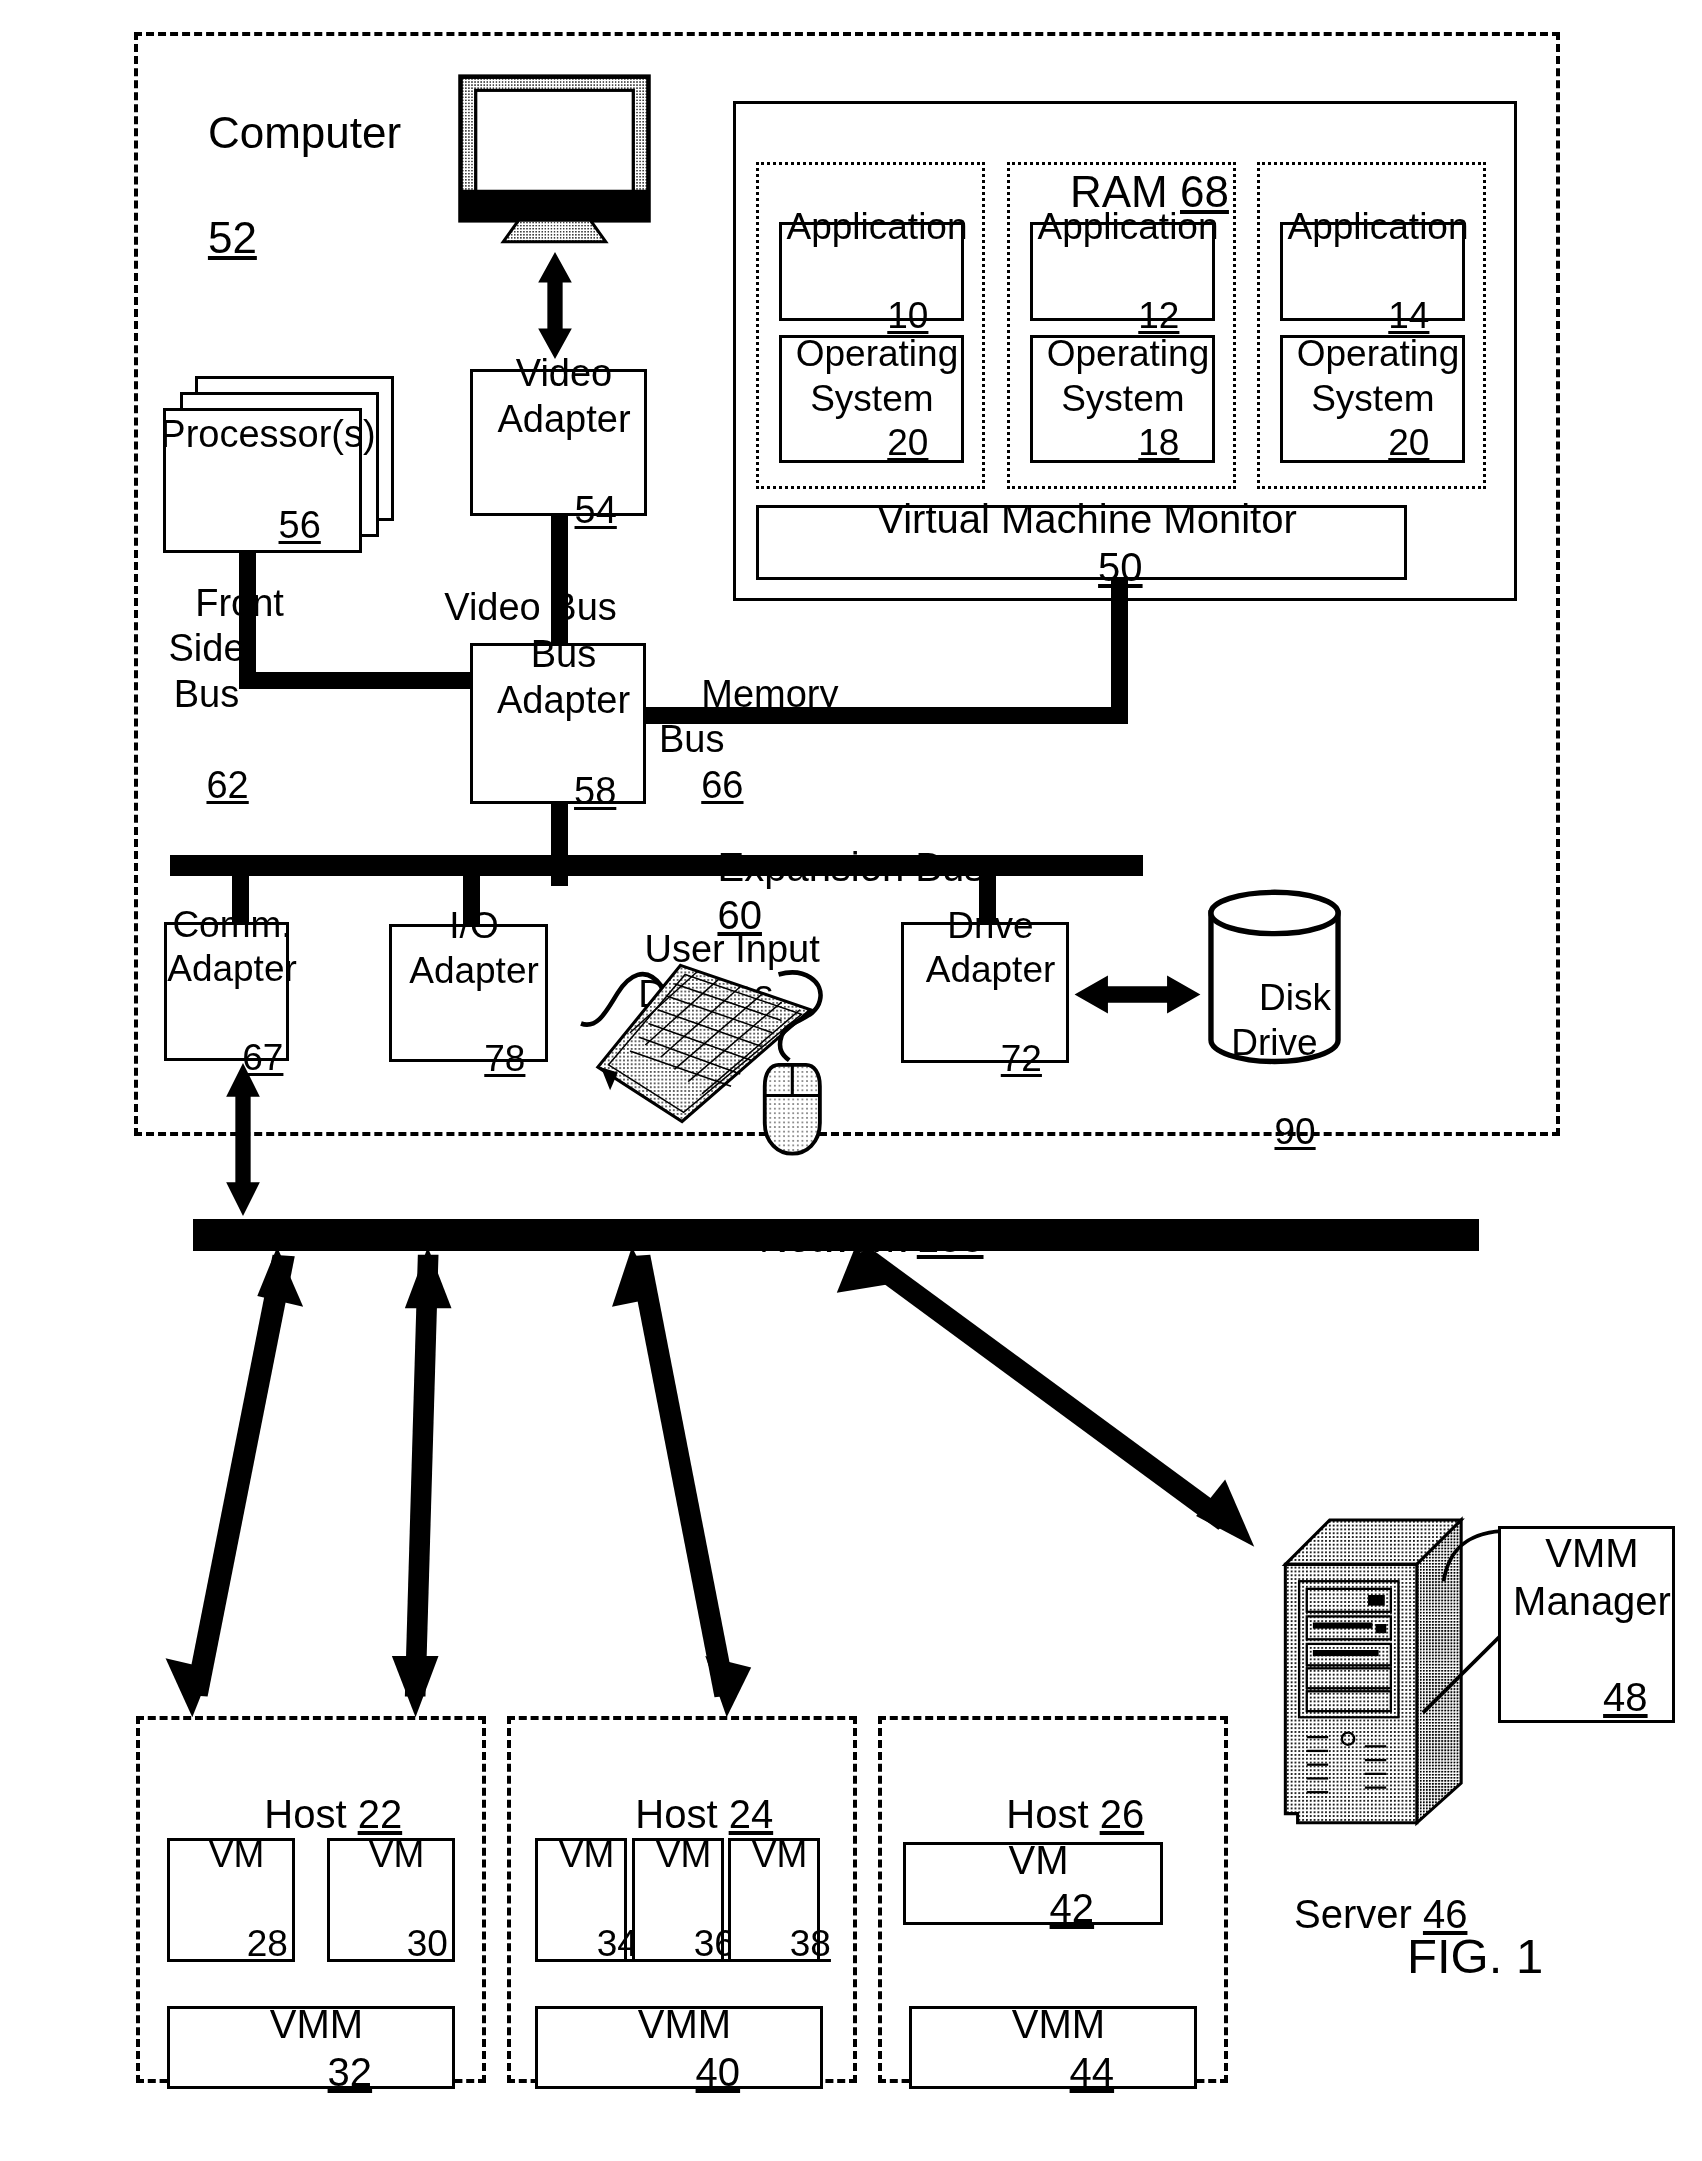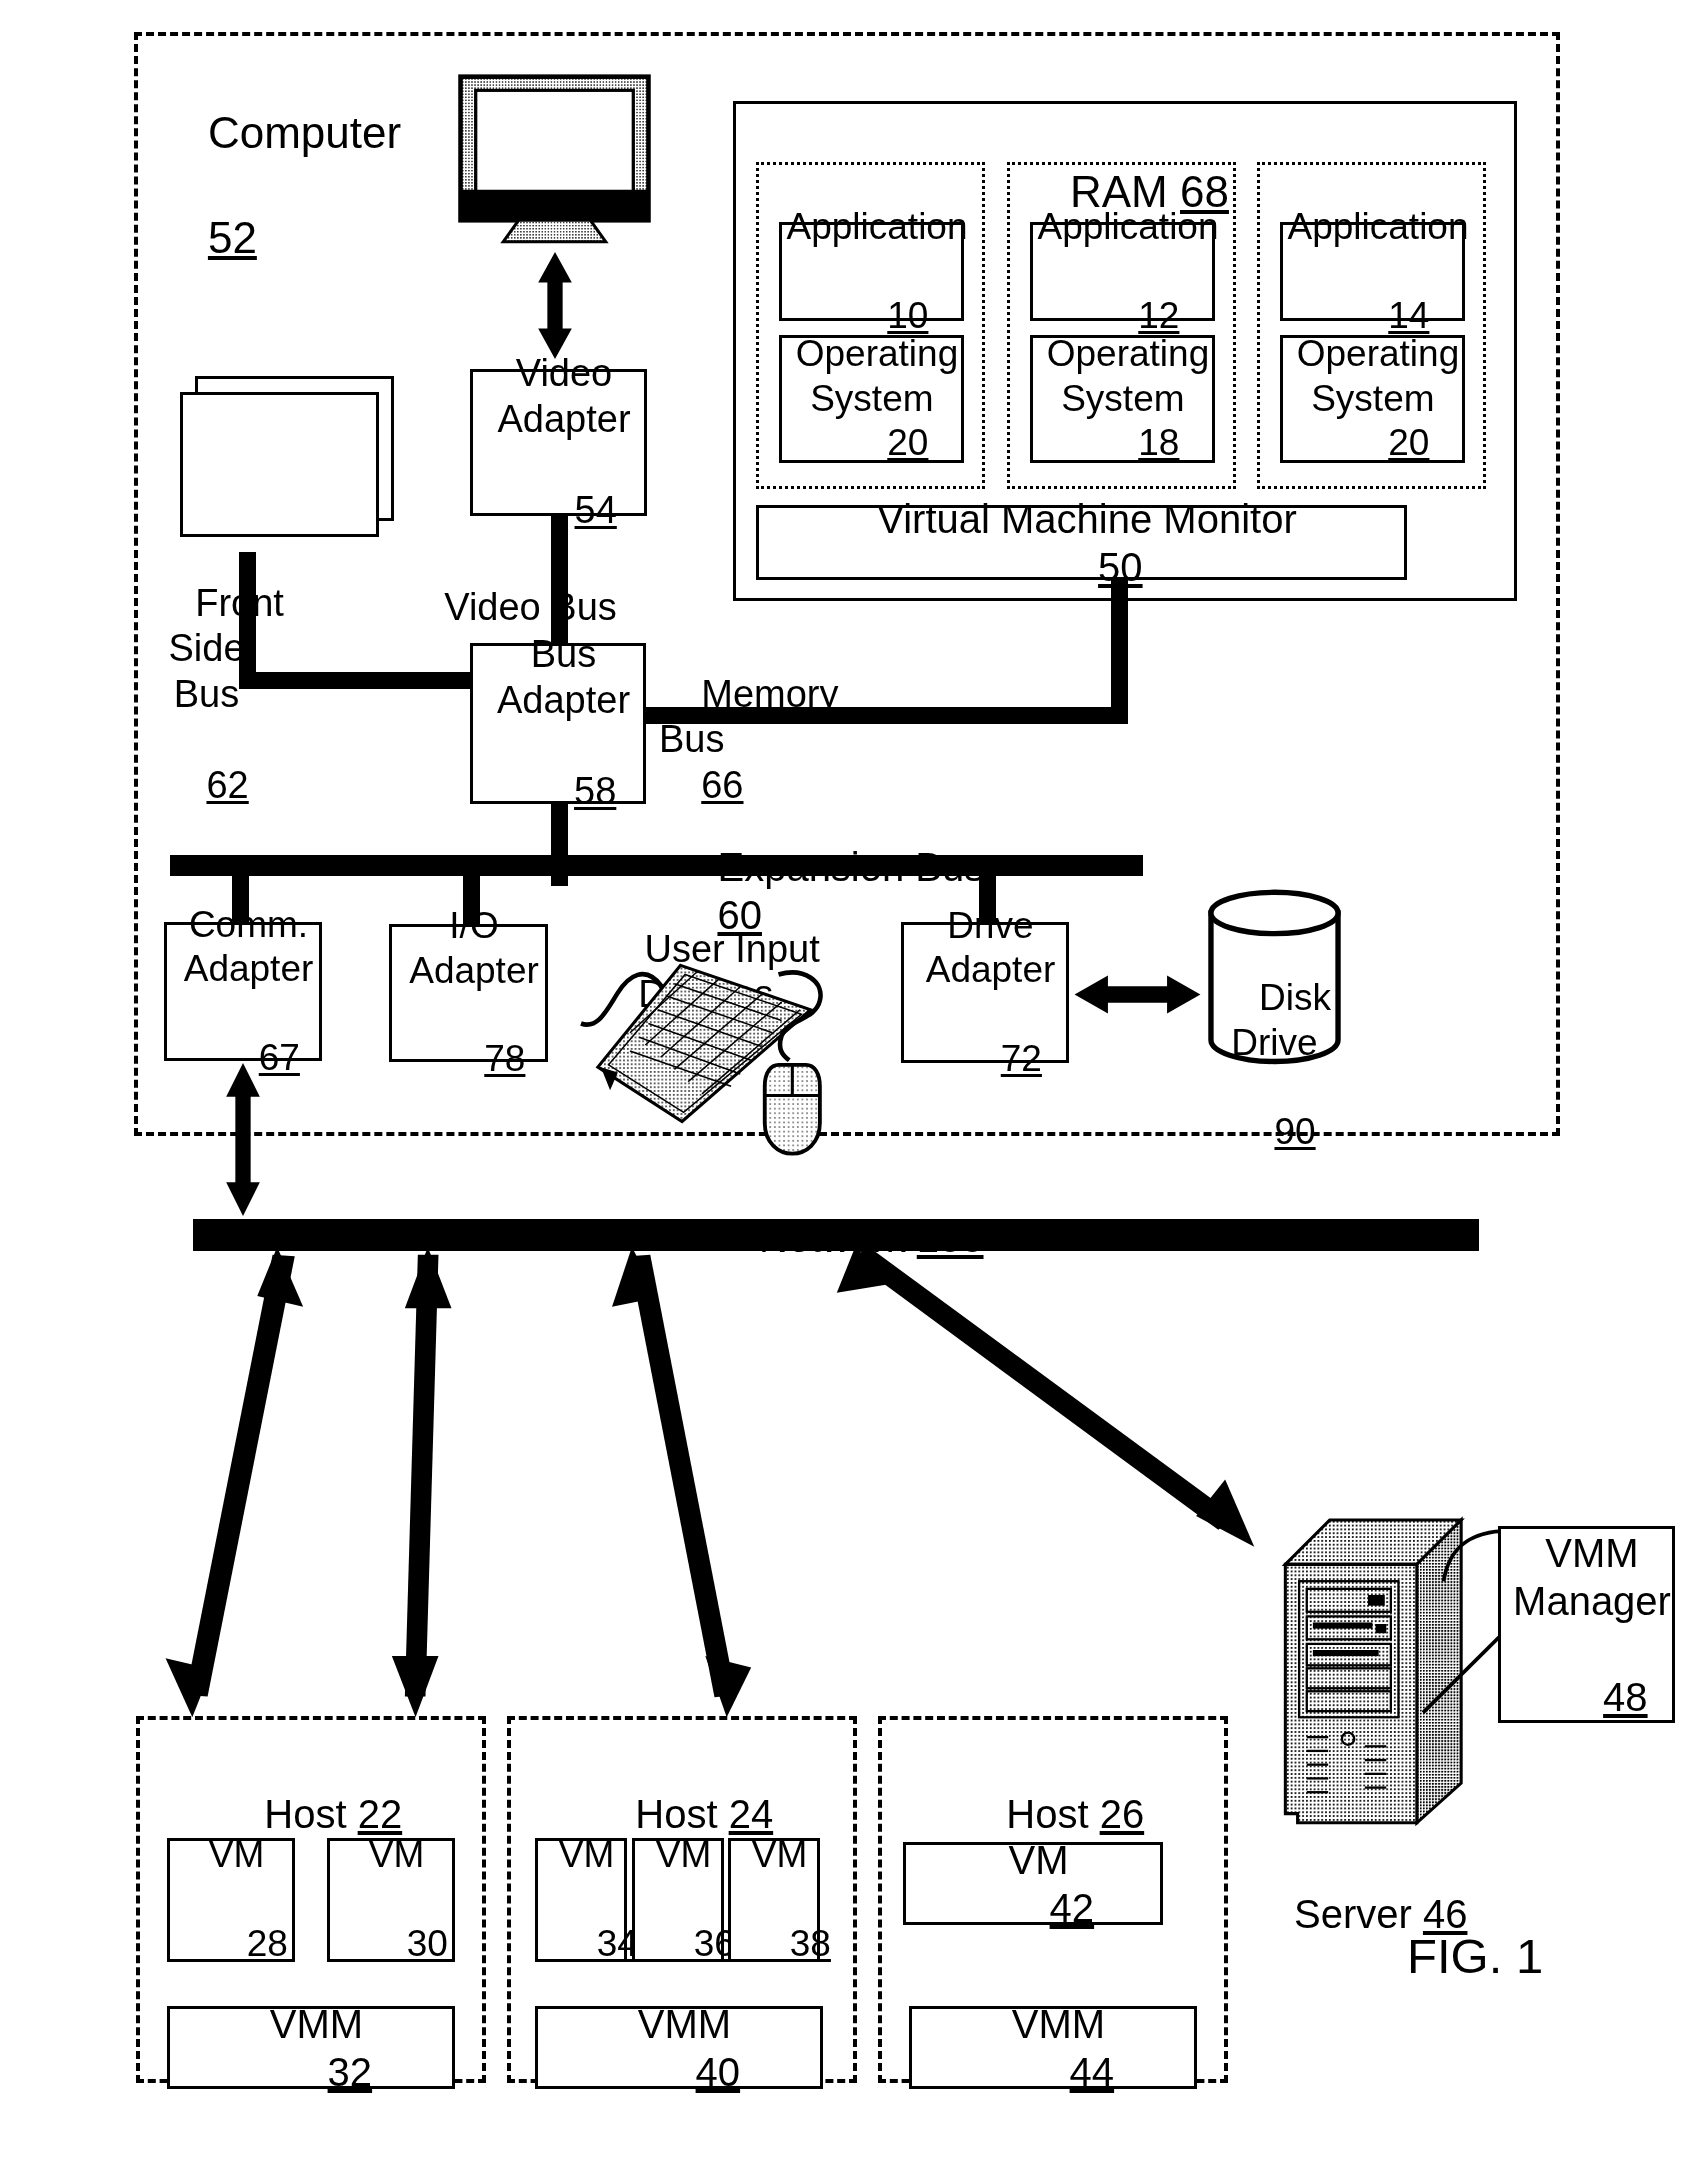--- a/index.html
+++ b/index.html
@@ -104,20 +104,24 @@
       <span class="u">20</span></div>
   </div>
 
   <div class="abs solidbox t52" style="left:756px;top:505px;width:651px;height:75px;">
     <div class="lbl"><span>Virtual Machine Monitor</span>
       <span class="u">50</span></div>
   </div>
 
   <div class="abs solidbox" style="left:195px;top:376px;width:199px;height:145px;"></div>
   <div class="abs solidbox" style="left:180px;top:392px;width:199px;height:145px;"></div>
+  <div class="abs solidbox t50" style="left:163px;top:408px;width:199px;height:145px;">
+    <div class="lbl"><span>Processor(s)</span><br>
+      <span class="u">56</span></div>
+  </div>
 
   <div class="abs solidbox t50" style="left:470px;top:369px;width:177px;height:147px;">
     <div class="lbl"><span>Video<br>Adapter</span><br>
       <span class="u">54</span></div>
   </div>
 
   <div class="abs lbl t50" style="left:153px;top:535px;width:107px;">
     <span>Front<br>Side<br>Bus</span><br>
     <span class="u">62</span>
   </div>
@@ -149,21 +153,21 @@
   <div class="abs lbl t52" style="left:673px;top:795px;width:321px;text-align:left;">
     <span>Expansion Bus</span>
     <span class="u">60</span>
   </div>
   <div class="bar" style="left:170px;top:855px;width:973px;height:21.4px;"></div>
 
   <div class="bar" style="left:232px;top:872px;width:17px;height:76px;"></div>
   <div class="bar" style="left:463px;top:872px;width:17px;height:76px;"></div>
   <div class="bar" style="left:979px;top:872px;width:17px;height:76px;"></div>
 
-  <div class="abs solidbox t48" style="left:164px;top:922px;width:158px;height:139px;">
+  <div class="abs solidbox t48" style="left:164px;top:922px;width:125px;height:139px;">
     <div class="lbl"><span>Comm.<br>Adapter</span><br>
       <span class="u">67</span></div>
   </div>
 
   <div class="abs solidbox t48" style="left:389px;top:924px;width:159px;height:138px;">
     <div class="lbl"><span>I/O<br>Adapter</span><br>
       <span class="u">78</span></div>
   </div>
 
   <div class="abs lbl t50" style="left:558px;top:881px;width:306px;">

